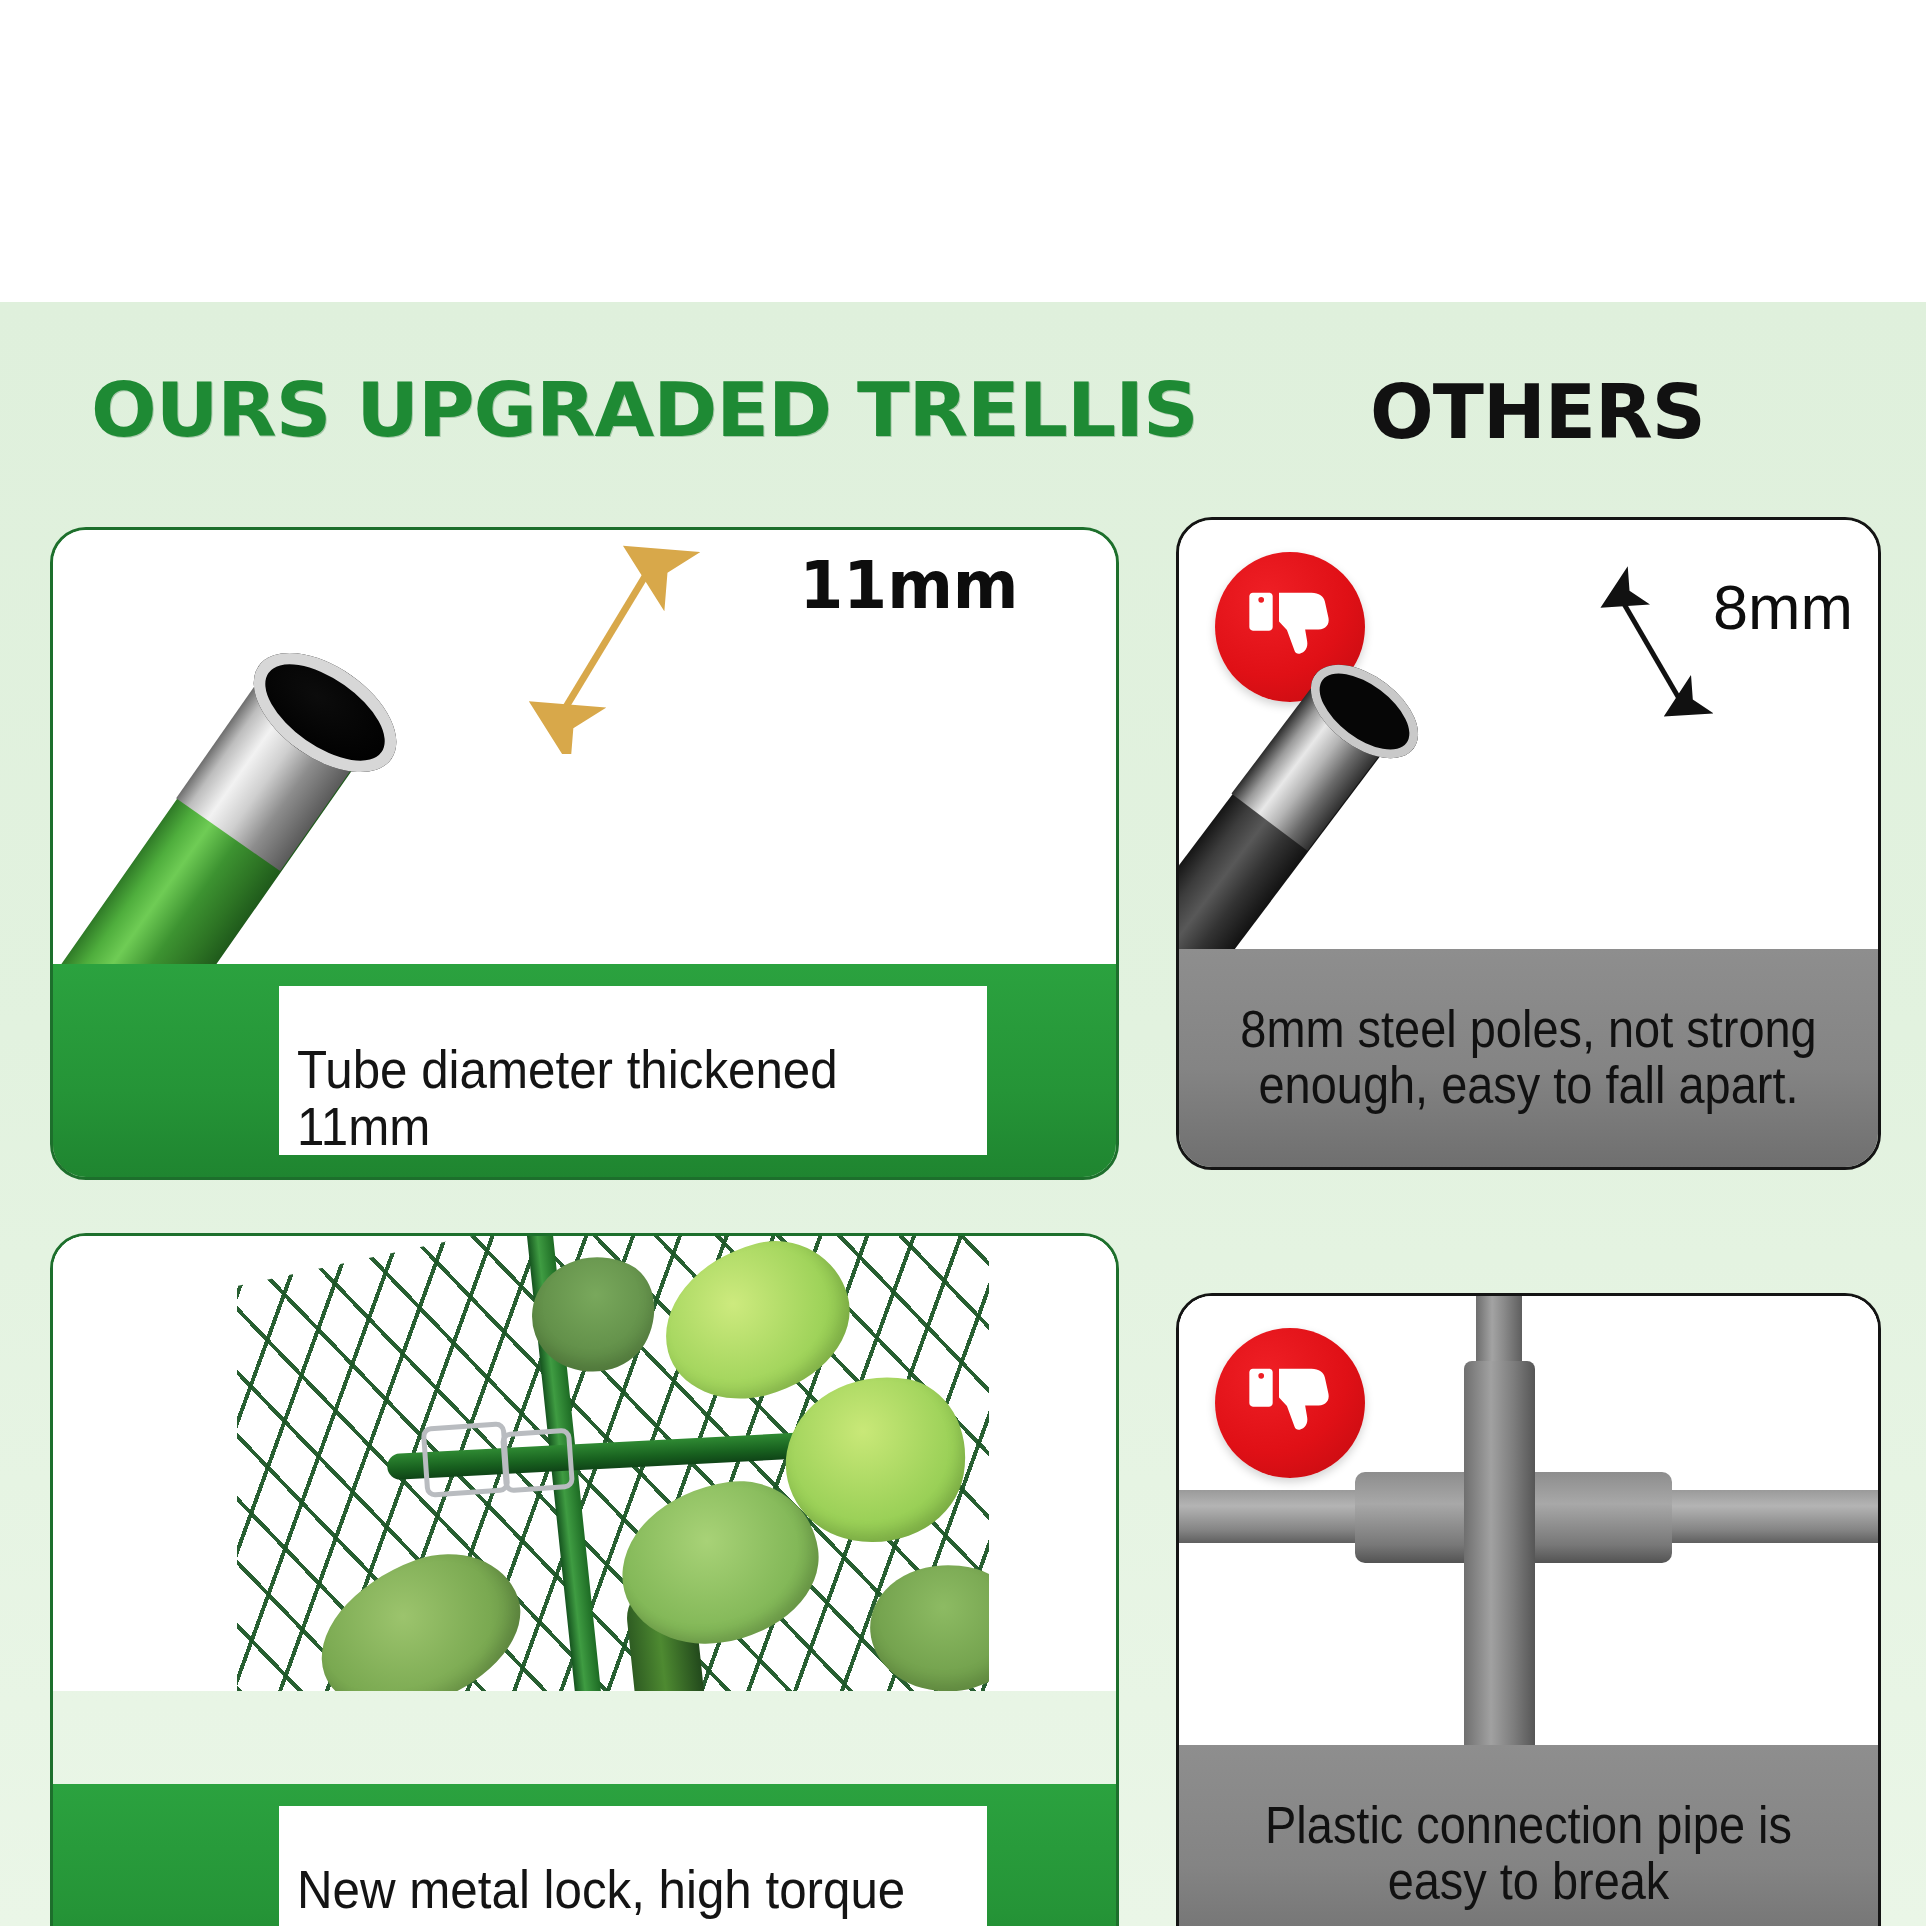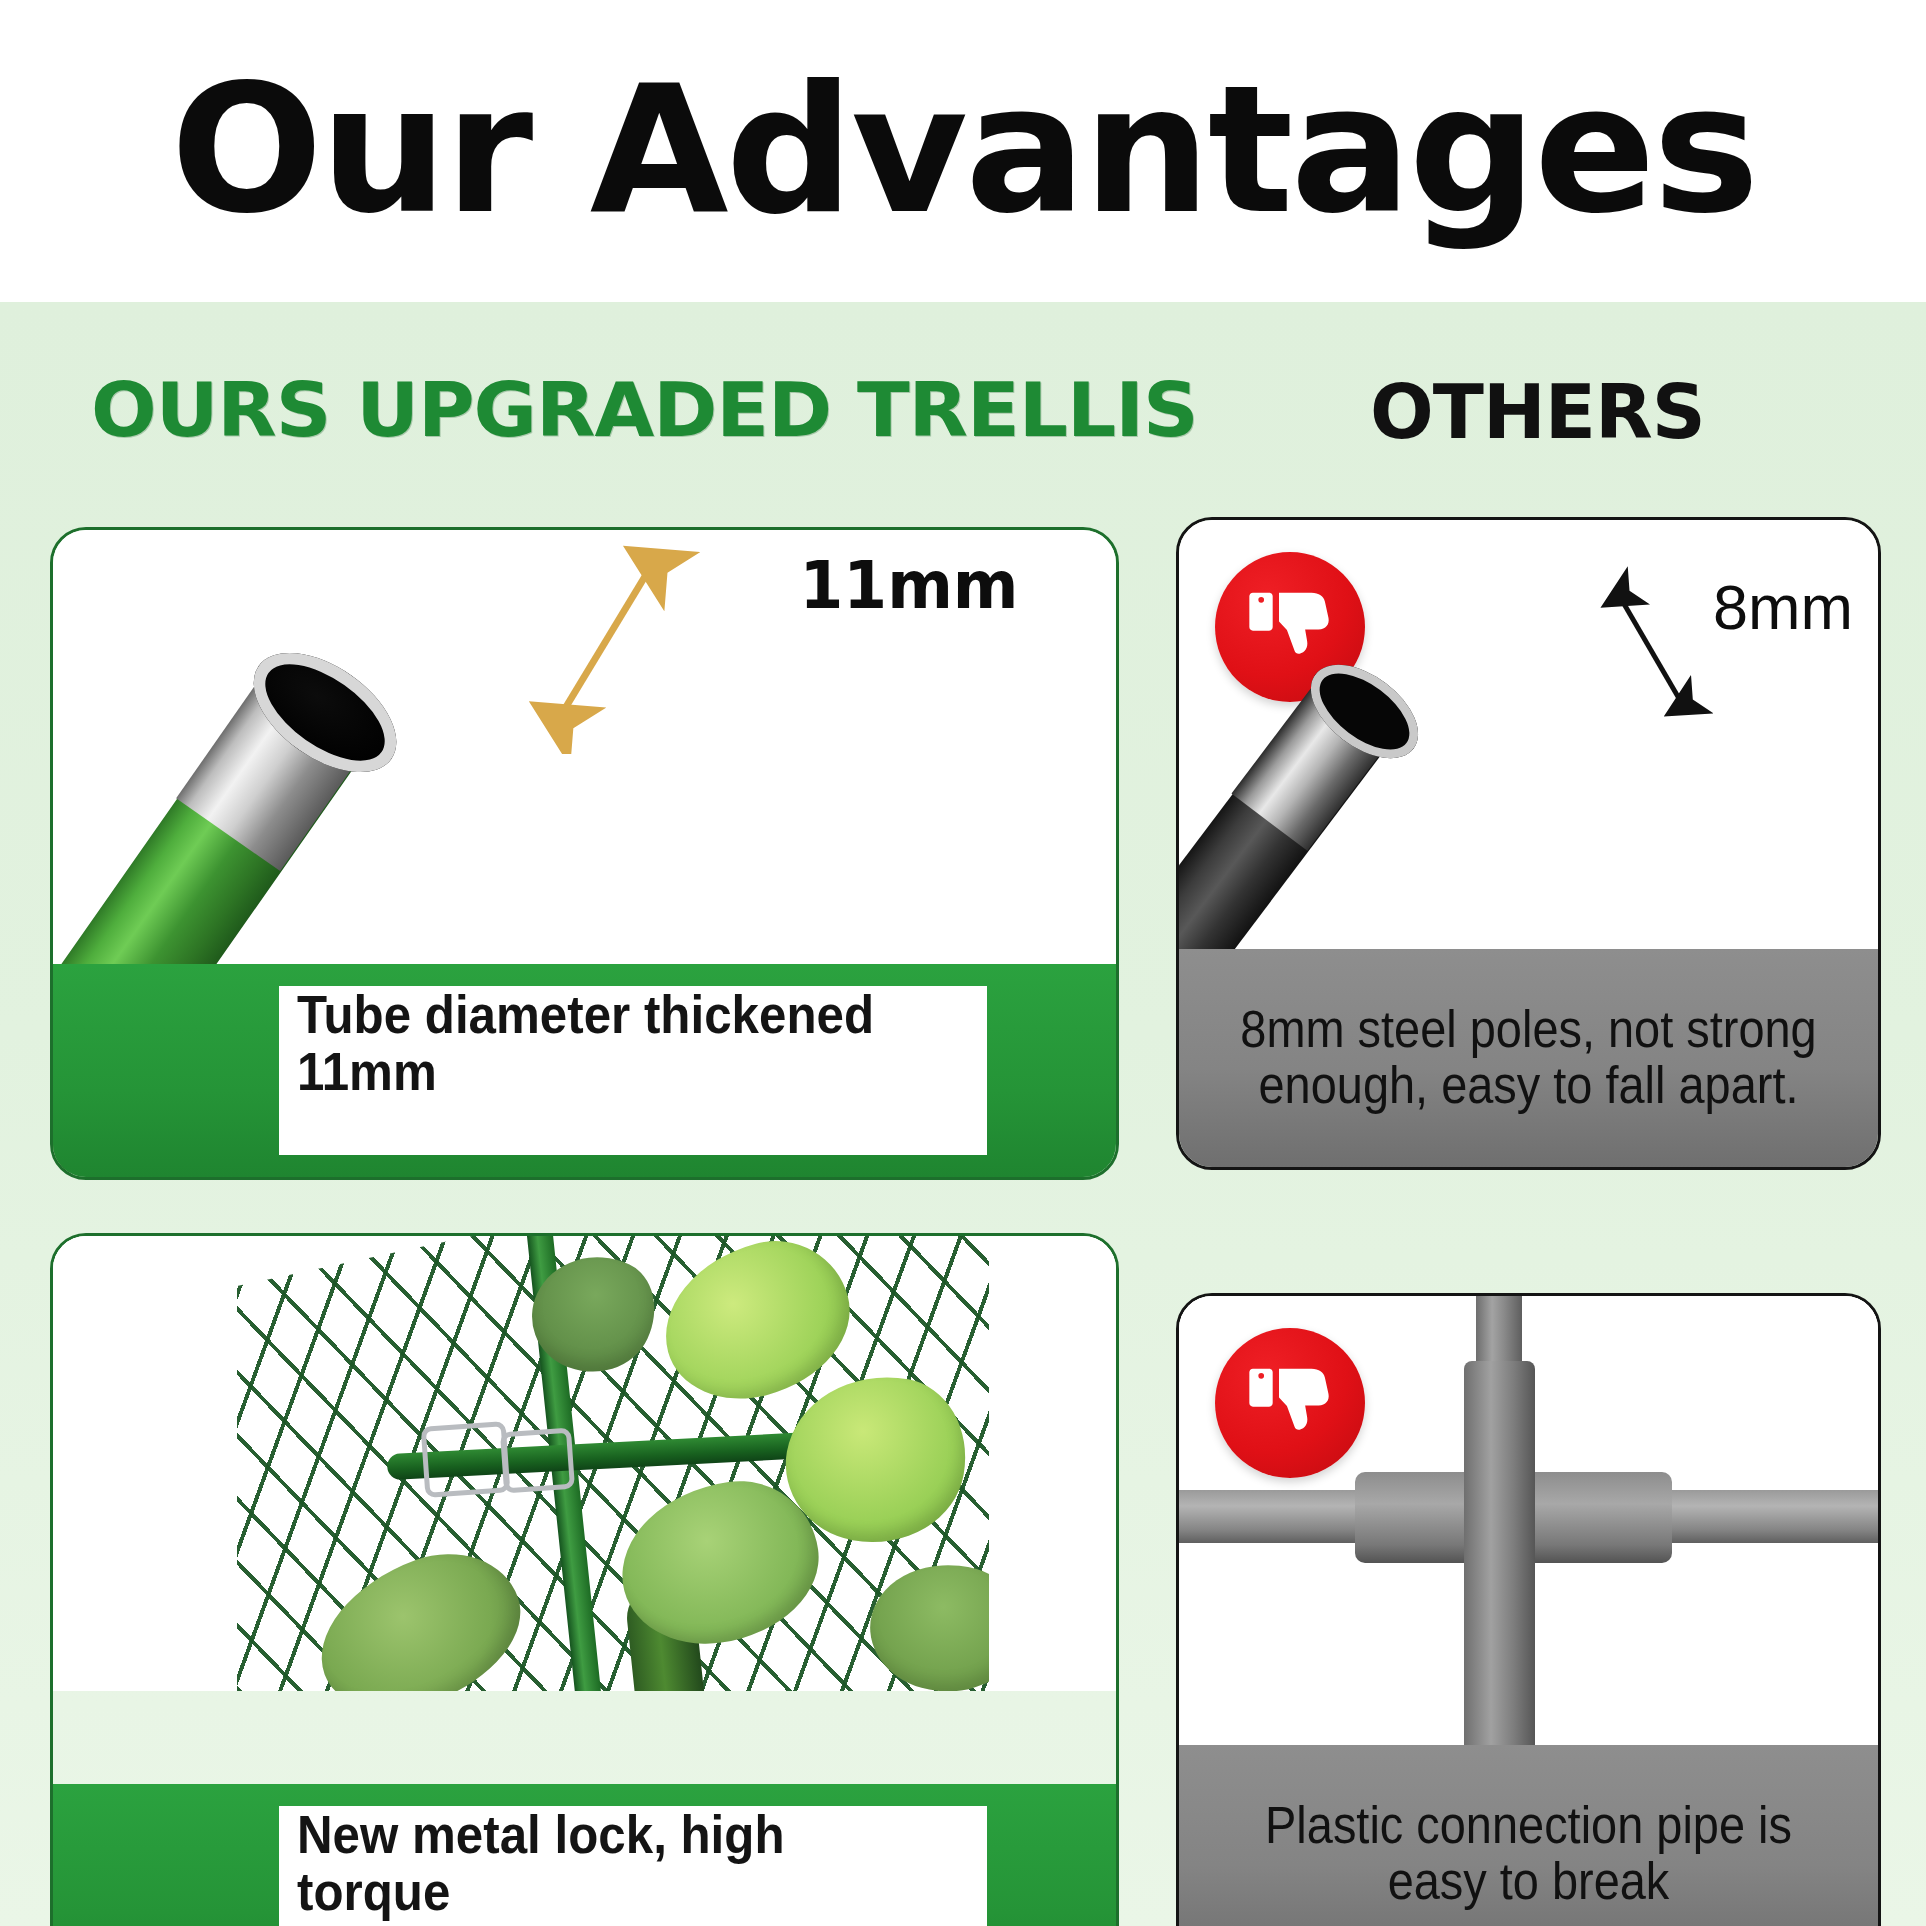--- a/index.html
+++ b/index.html
@@ -74,23 +74,22 @@
     background:linear-gradient(180deg,#2ba23f 0%, #259437 60%, #1f8530 100%);
     height:213px;
   }
   .capbar.gray {
     background:linear-gradient(180deg,#8e8e8e 0%, #848484 55%, #6f6f6f 100%);
     height:218px;
   }
   .caplabel {
     position:absolute; background:#ffffff;
     left:226px; right:129px; top:22px; bottom:22px;
-    display:flex; flex-direction:column; justify-content:flex-start;
+    display:flex; flex-direction:column; justify-content:flex-end;
     padding:0 18px;
-    font-weight:bold;
   }
   .captext-ours {
     font-family:"Liberation Sans", sans-serif;
     font-size:53px; line-height:1.08; color:#141414;
     transform:scaleX(.93); transform-origin:left center;
     white-space:pre-line;
   }
   .captext-other {
     position:absolute; left:20px; right:20px; top:50%;
     transform:translateY(-50%) scaleX(.92);
@@ -238,23 +237,20 @@
     position:absolute; left:285px; top:65px; width:71px; height:396px;
     background:linear-gradient(90deg,#6f6f6f,#a1a1a1 38%,#7d7d7d 70%,#565656);
     border-radius:8px;
   }
 </style>
 </head>
 <body>
 
 <div class="page">
 
-  <div class="title-band">
-    <div class="title-text">Our Advantages</div>
-  </div>
 
   <div class="board"></div>
 
   <div class="hdr-left">OURS UPGRADED TRELLIS</div>
   <div class="hdr-right">OTHERS</div>
 
   <div class="panelwrap w-tl">
     <div class="card ours">
       <div class="media tl">
         <div class="tube-green-wrap">

